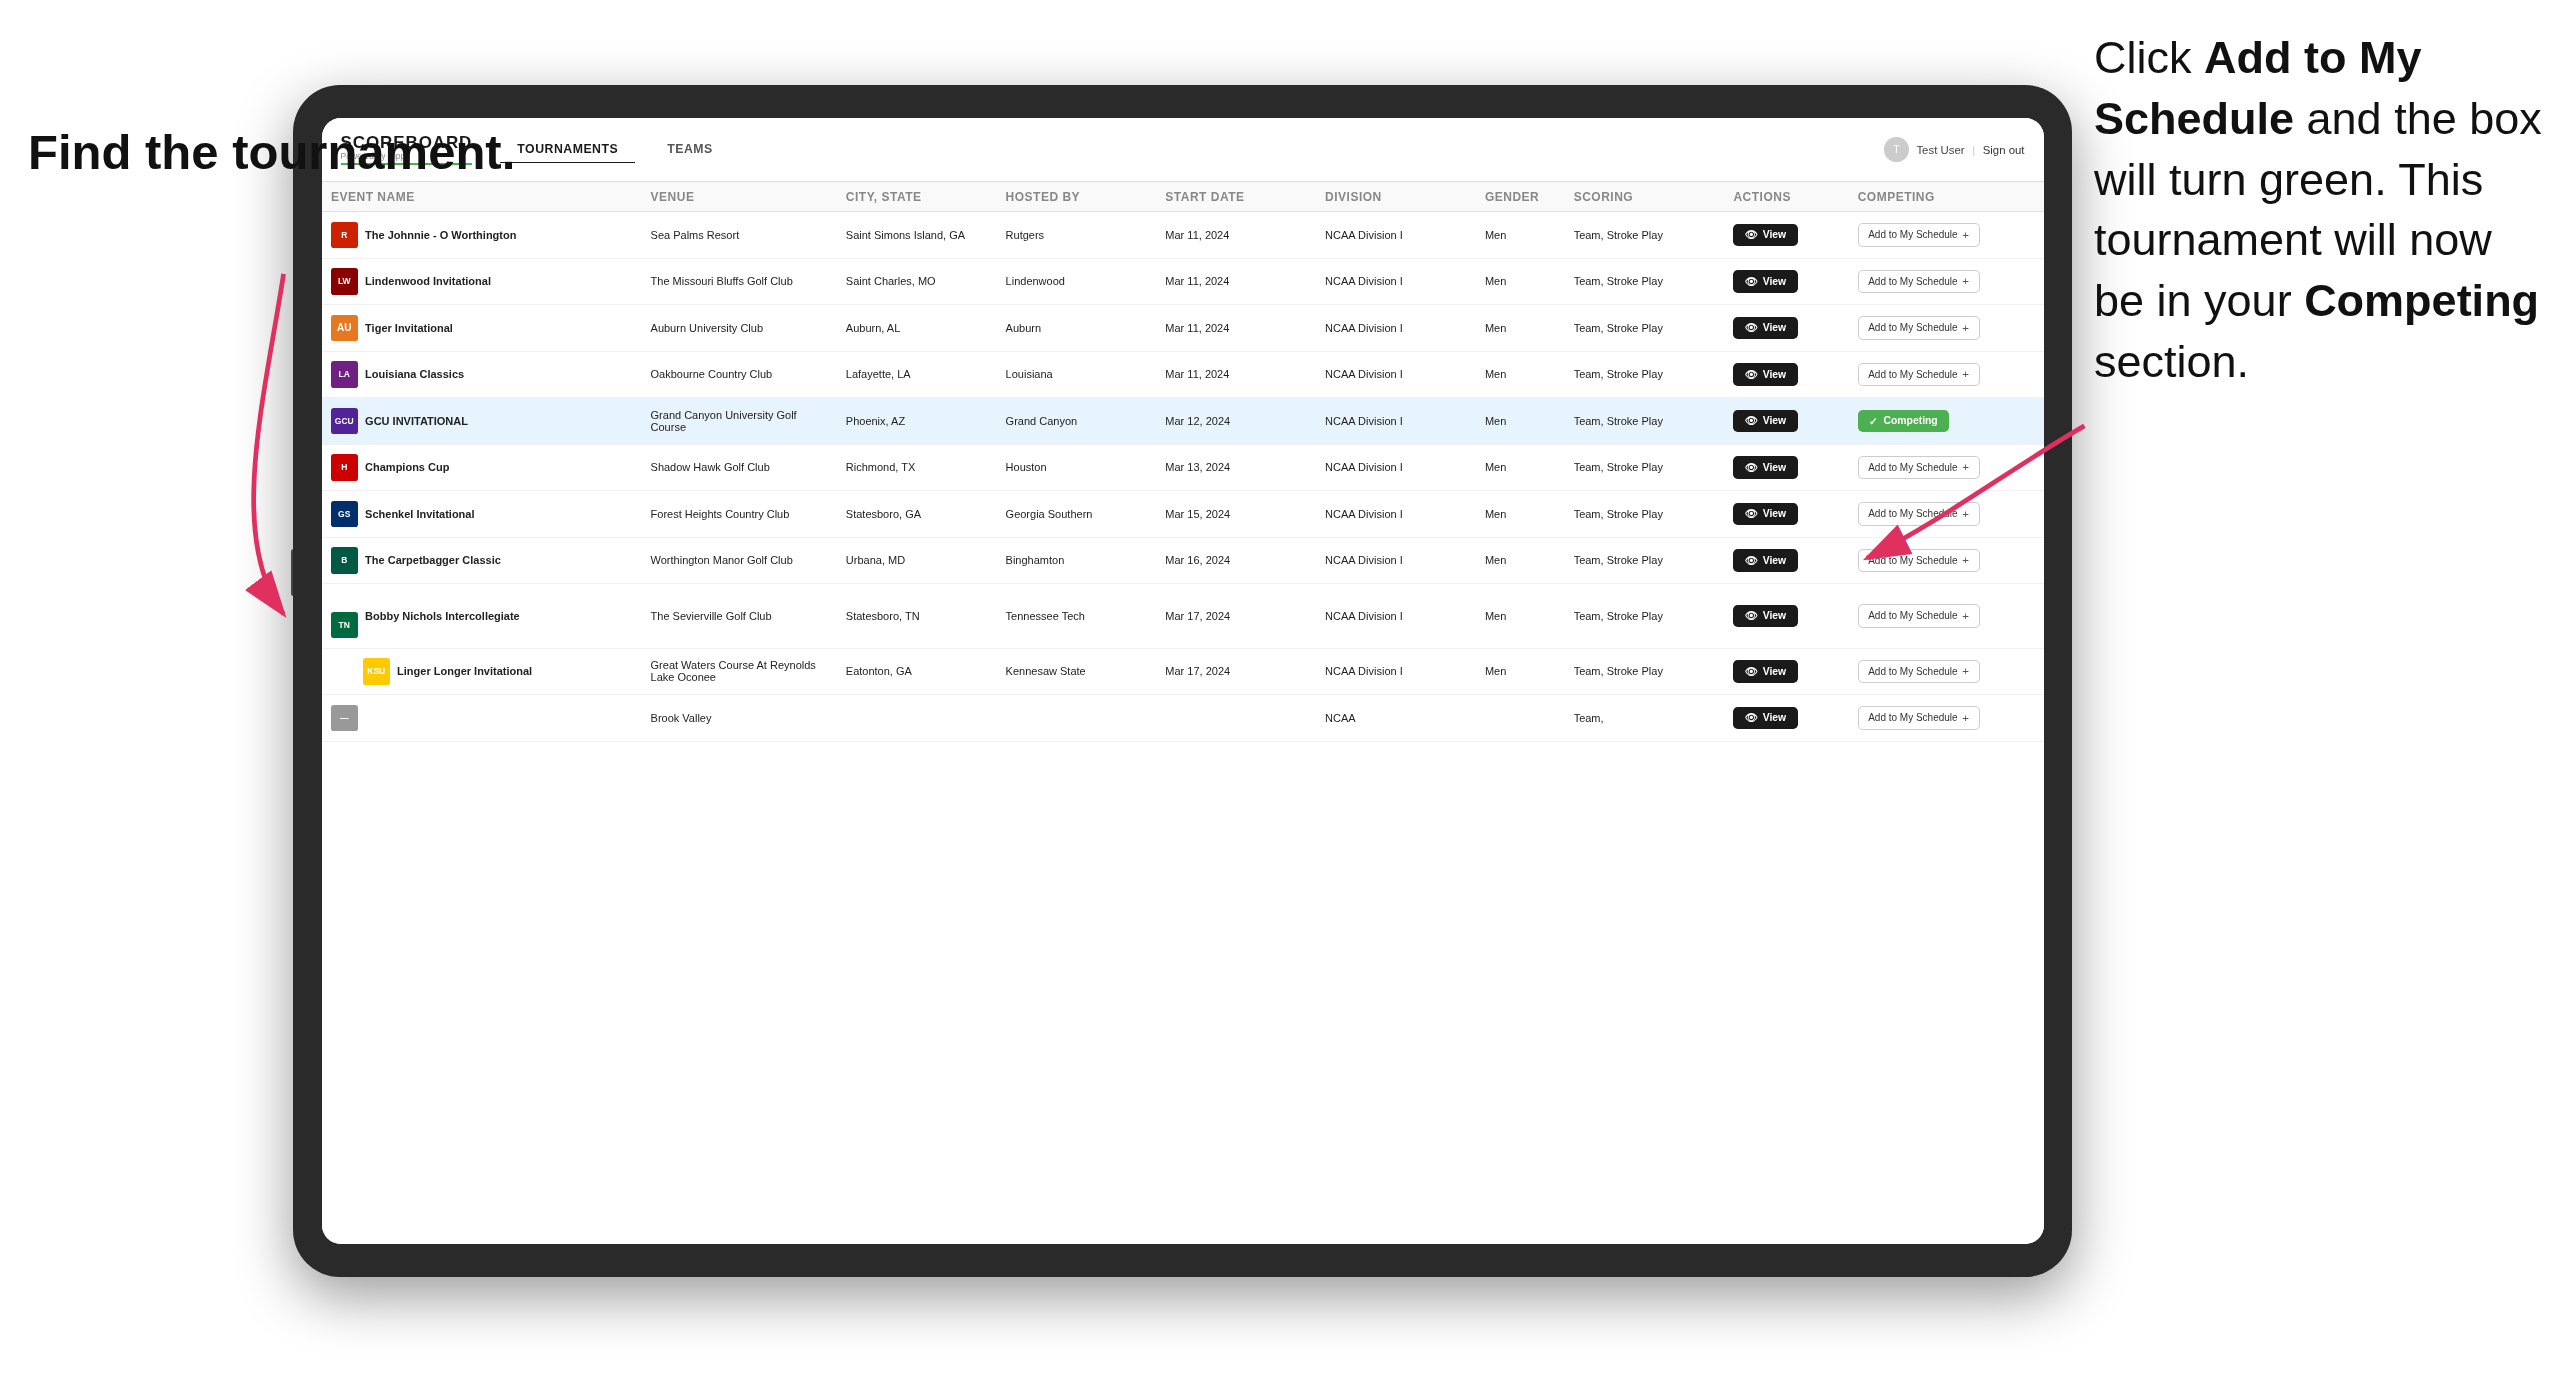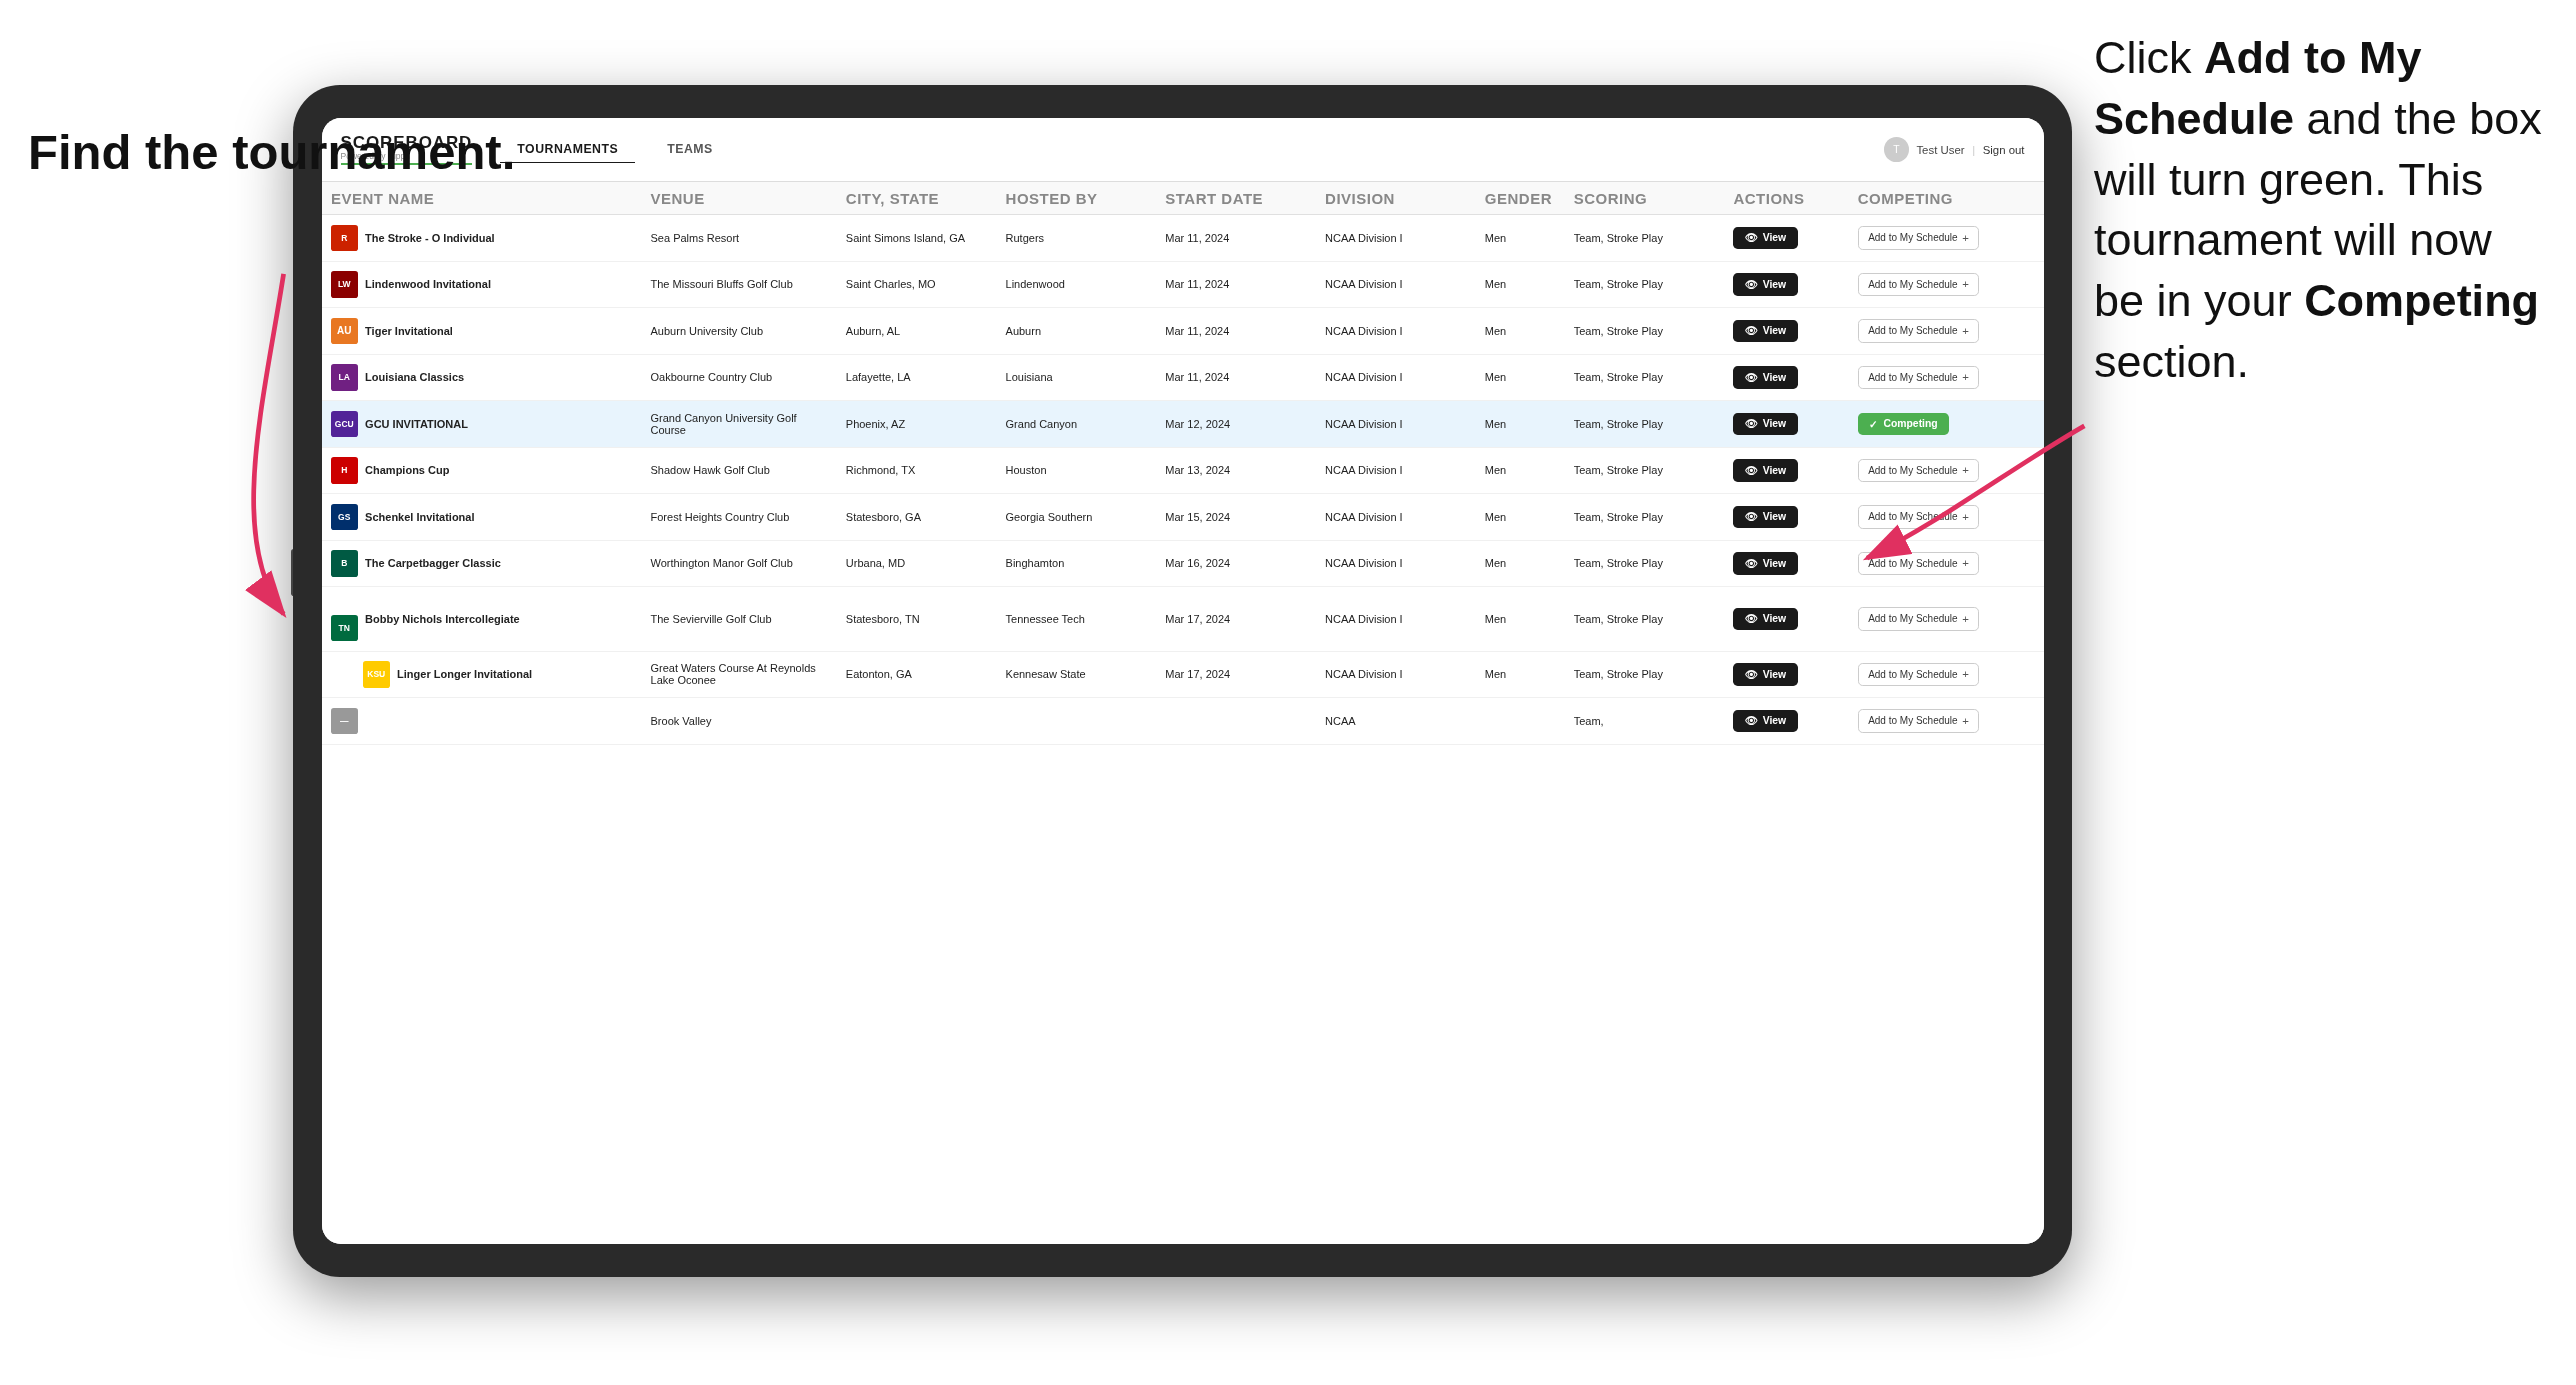--- a/index.html
+++ b/index.html
@@ -154,21 +154,21 @@
     }
 
     thead tr {
       background: #f9f9f9;
       border-bottom: 0.9px solid #e0e0e0;
     }
 
     thead th {
       padding: 7.6px 9.5px;
       text-align: left;
-      font-size: 15px;
+      font-size: 12px;
       font-weight: 600;
       color: #888;
       text-transform: uppercase;
       letter-spacing: 0.5px;
       white-space: nowrap;
       margin-top: 36px;
     }
 
     tbody tr {
       border-bottom: 0.9px solid #f0f0f0;
@@ -355,21 +355,21 @@
             <th class="col-scoring">SCORING</th>
             <th class="col-actions">ACTIONS</th>
             <th class="col-competing">COMPETING</th>
           </tr>
         </thead>
         <tbody id="table-body">
         <tr>
               <td class="col-event">
     <div class="event-cell">
       <div class="team-logo" style="background:#cc2200;color:#fff;font-size:8.5px;">R</div>
-      <span class="event-name">The Stroke - O Individual</span>
+      <span class="event-name">The Johnnie - O Worthington</span>
     </div>
               </td>
               <td class="col-venue">Sea Palms Resort</td>
               <td class="col-city">Saint Simons Island, GA</td>
               <td class="col-hosted">Rutgers</td>
               <td class="col-date">Mar 11, 2024</td>
               <td class="col-division">NCAA Division I</td>
               <td class="col-gender">Men</td>
               <td class="col-scoring">Team, Stroke Play</td>
               <td class="col-actions"><button class="view-btn"><span class="eye-icon">👁</span> View</button></td>

